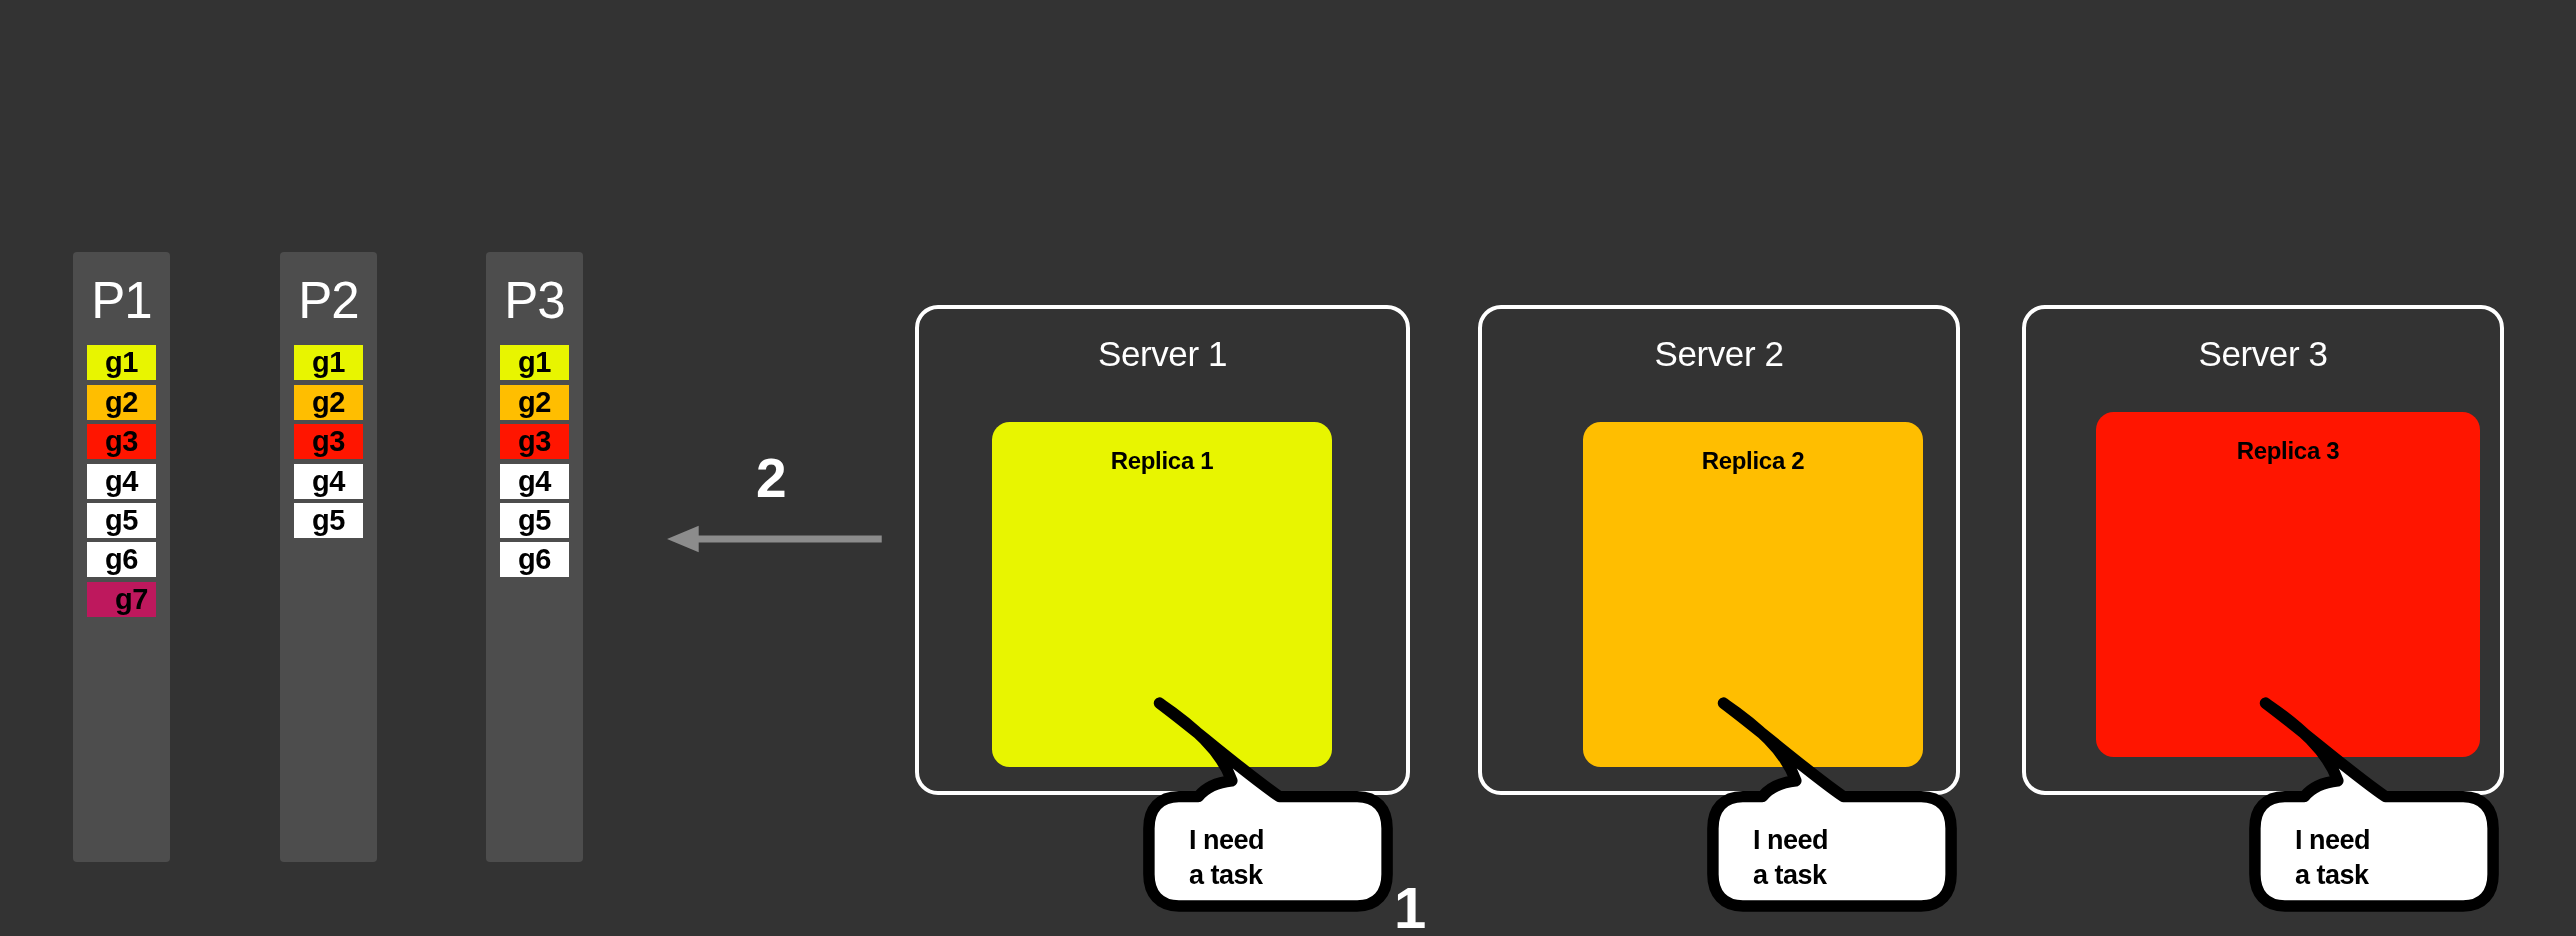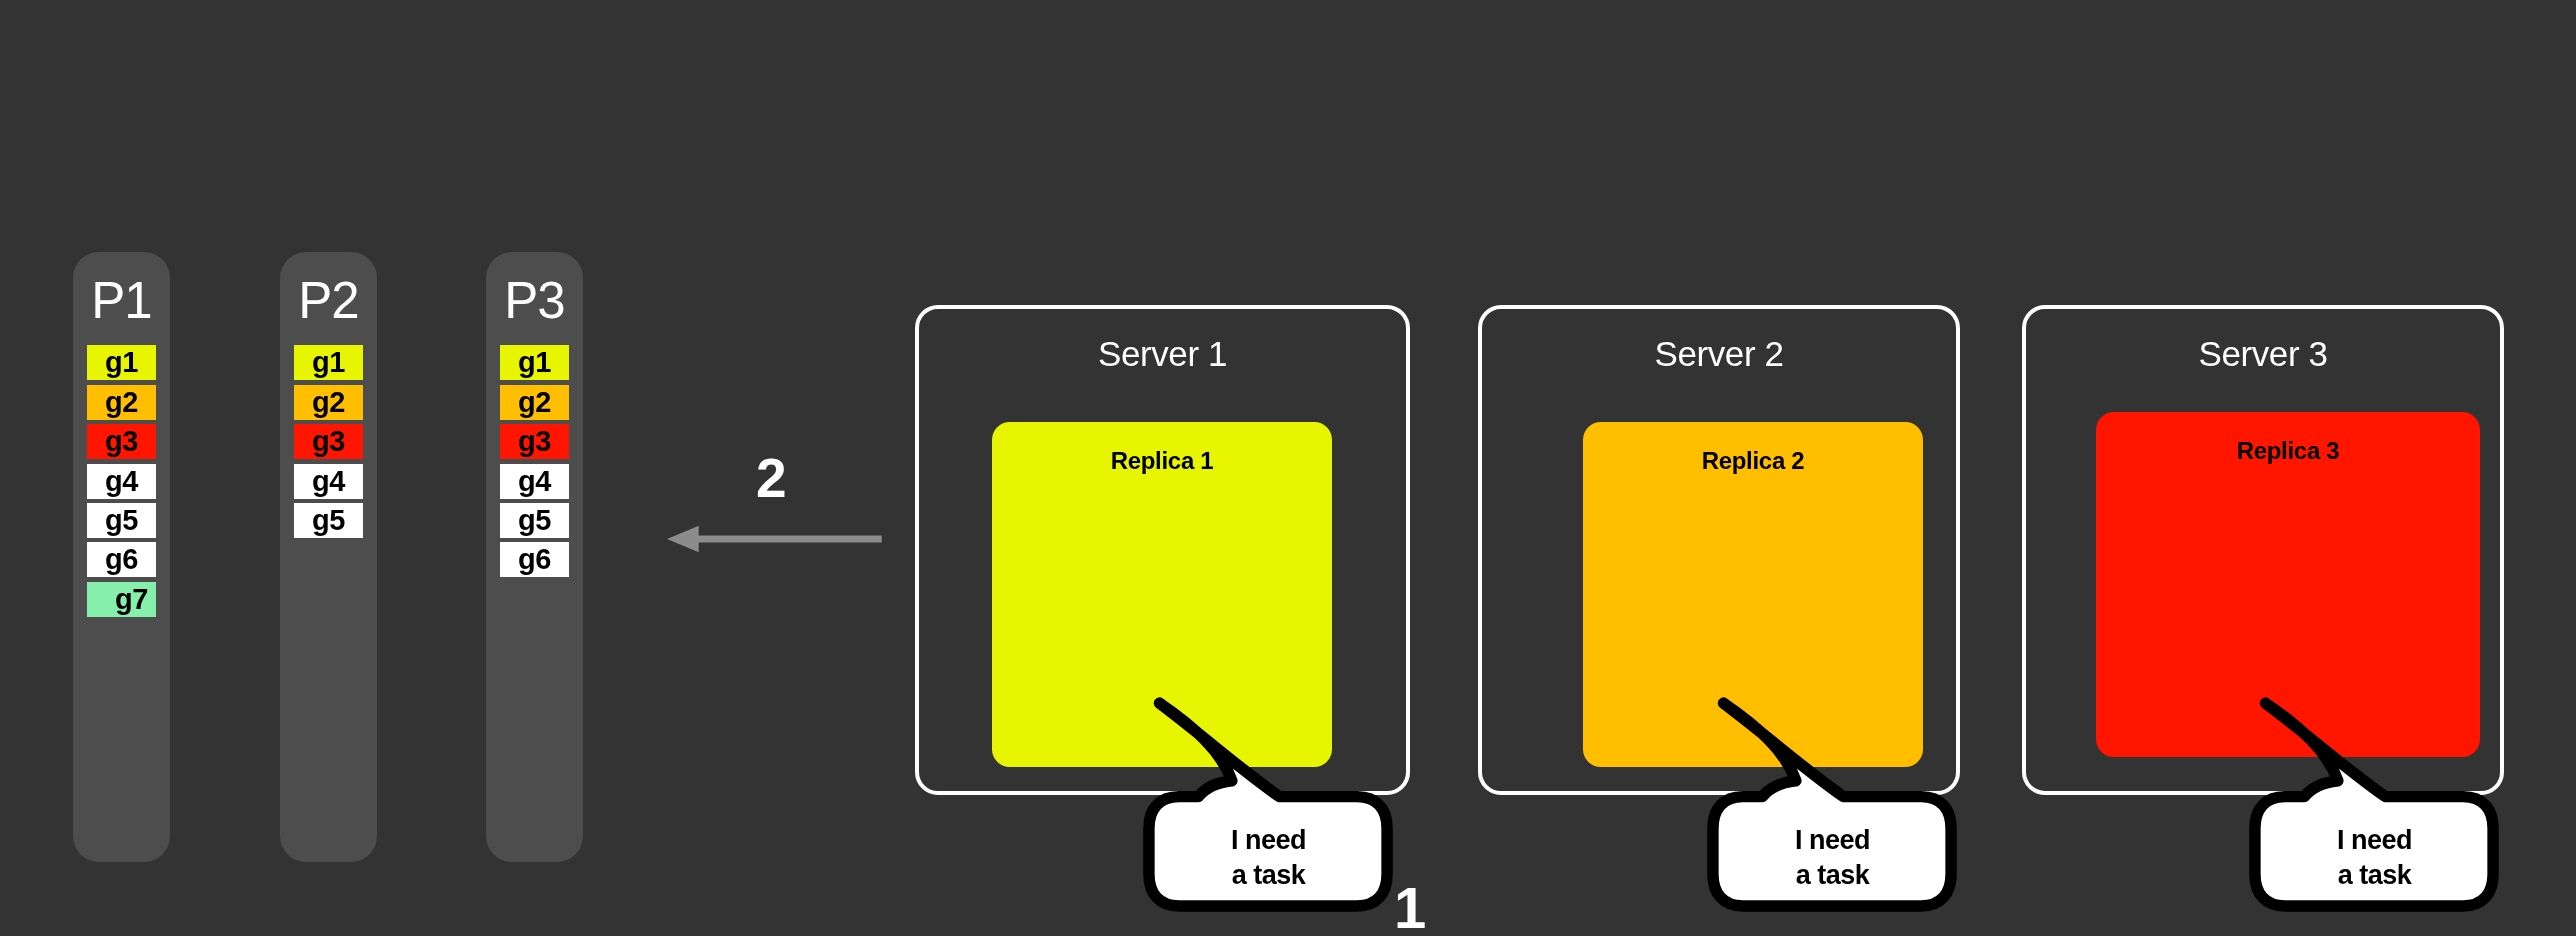--- a/index.html
+++ b/index.html
@@ -15,21 +15,21 @@
     background: #333333;
     overflow: hidden;
     font-family: "Liberation Sans", sans-serif;
     -webkit-font-smoothing: antialiased;
   }
 
   
   .partition {
     position: absolute;
     background: #4d4d4d;
-    border-radius: 26px;
+    border-radius: 4px;
     box-sizing: border-box;
     display: flex;
     flex-direction: column;
     align-items: center;
   }
   .partition-title {
     color: #ffffff;
     font-size: 51px;
     font-weight: 400;
     line-height: 1;
@@ -110,21 +110,21 @@
   
   .bubble {
     position: absolute;
     width: 0;
     height: 0;
   }
   .bubble svg { display: block; overflow: visible; }
   .bubble-text {
     position: absolute;
     width: 159px;
-    text-align: center;
+    text-align: left;
     color: #000000;
     font-size: 27px;
     font-weight: bold;
     line-height: 1.28;
     letter-spacing: -0.5px;
     user-select: none;
   }
   .bubble-line { display: block; white-space: nowrap; }
 </style>
 </head>
@@ -134,21 +134,21 @@
 
   <div class="partition" style="left:73px; top:252px; width:97px; height:610px;">
     <div class="partition-title">P1</div>
     <div style="width:100%; display:flex; flex-direction:column; align-items:center;">
       <div class="group-cell" style="background:#e8f500;">g1</div>
       <div class="group-cell" style="background:#ffbe00;">g2</div>
       <div class="group-cell" style="background:#ff1500;">g3</div>
       <div class="group-cell" style="background:#ffffff;">g4</div>
       <div class="group-cell" style="background:#ffffff;">g5</div>
       <div class="group-cell" style="background:#ffffff;">g6</div>
-      <div class="group-cell" style="background:#86efac;padding-left:20px;">g7</div>
+      <div class="group-cell" style="background:#be185d;padding-left:20px;">g7</div>
     </div>
   </div>
 
   <div class="partition" style="left:280px; top:252px; width:97px; height:610px;">
     <div class="partition-title">P2</div>
     <div style="width:100%; display:flex; flex-direction:column; align-items:center;">
       <div class="group-cell" style="background:#e8f500;">g1</div>
       <div class="group-cell" style="background:#ffbe00;">g2</div>
       <div class="group-cell" style="background:#ff1500;">g3</div>
       <div class="group-cell" style="background:#ffffff;">g4</div>

